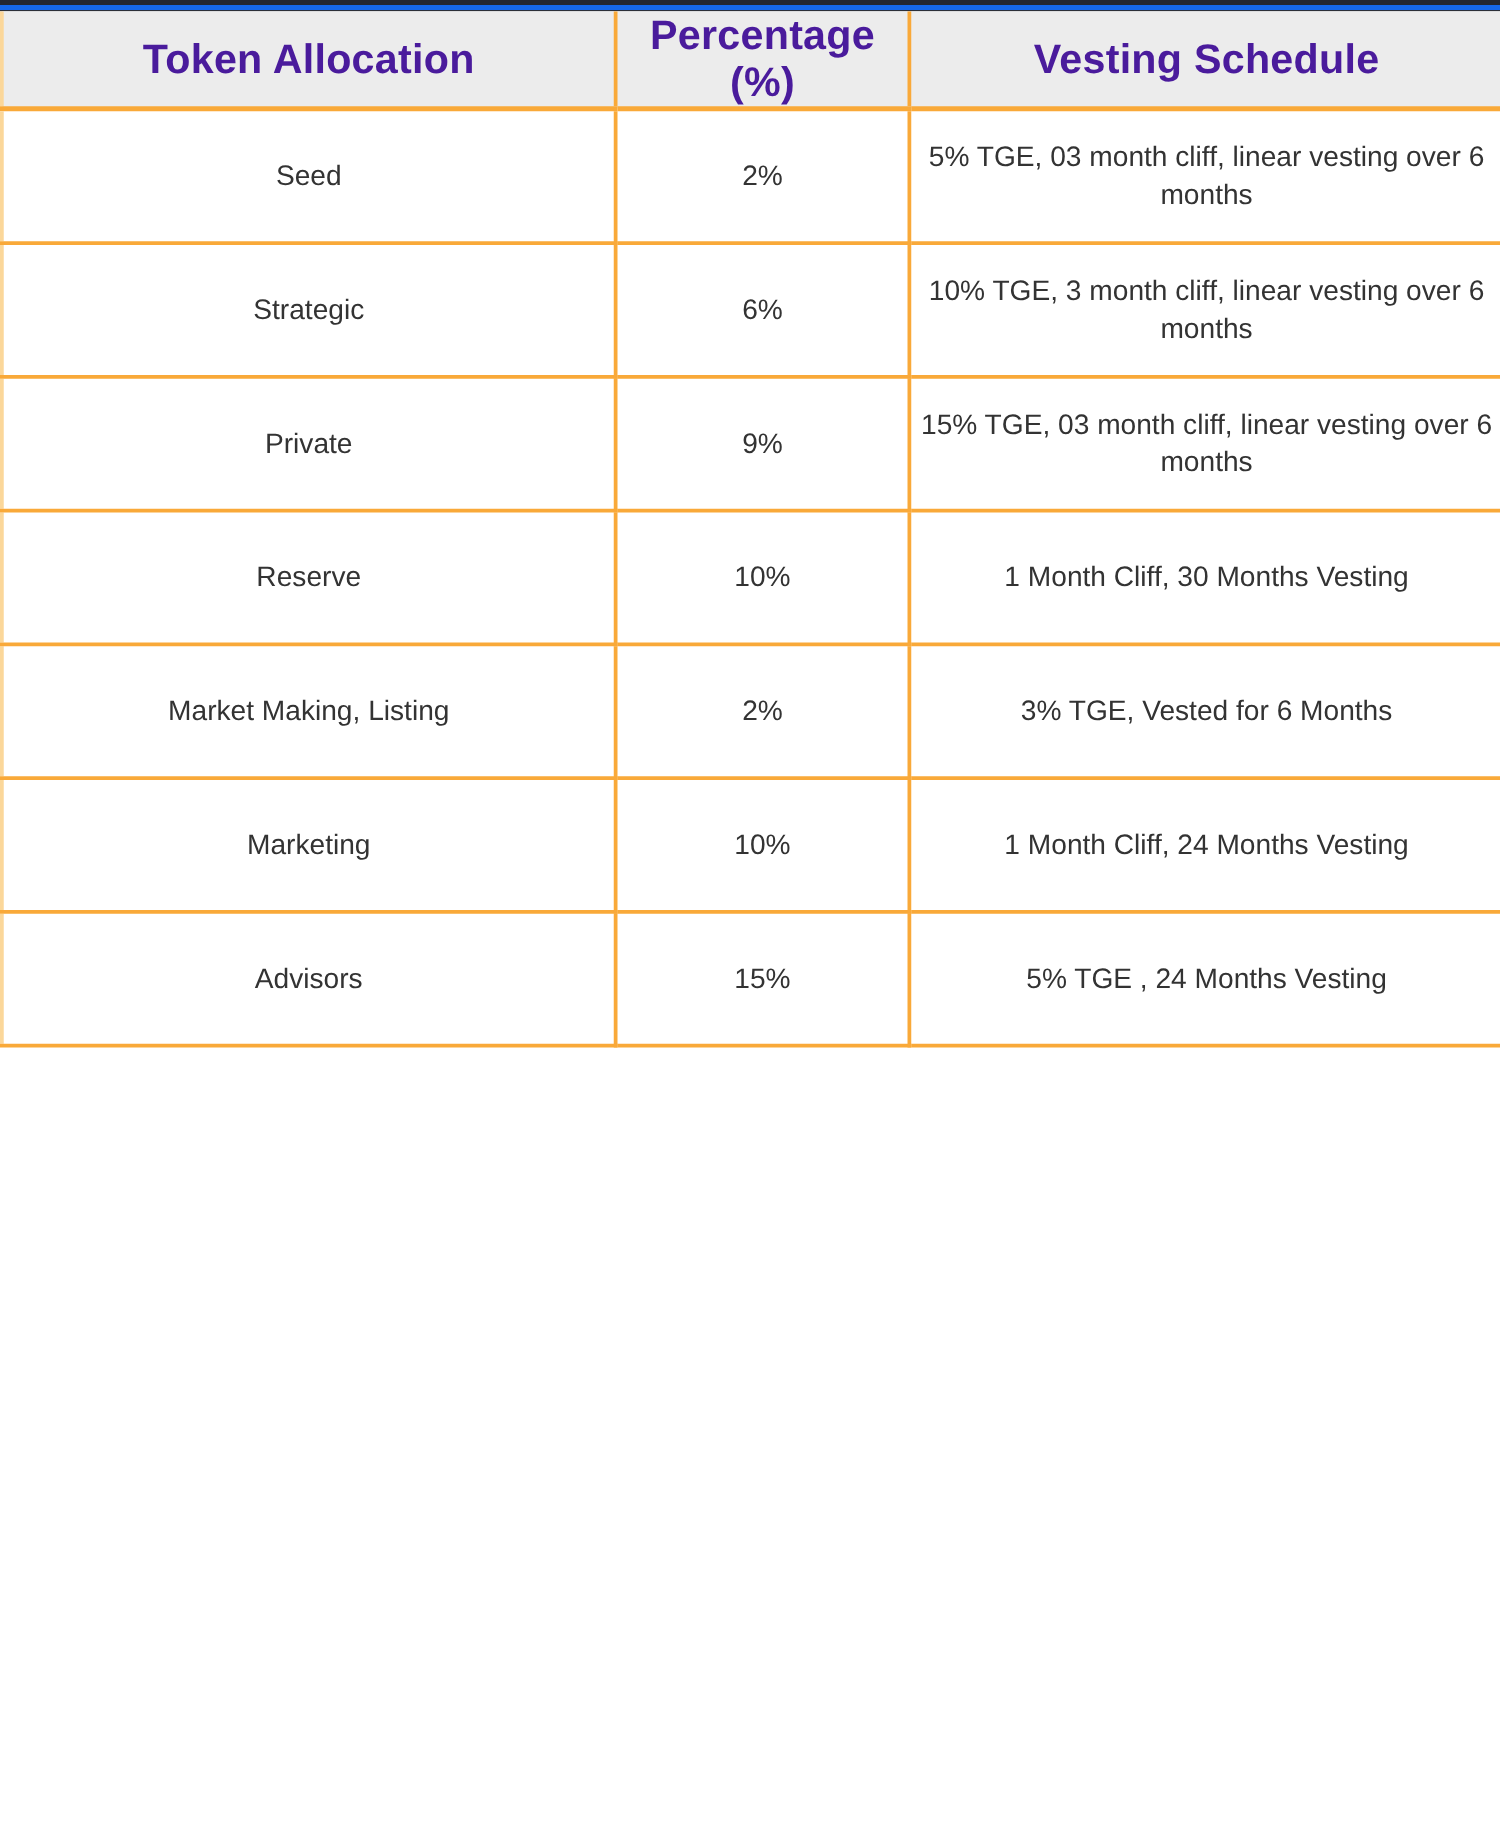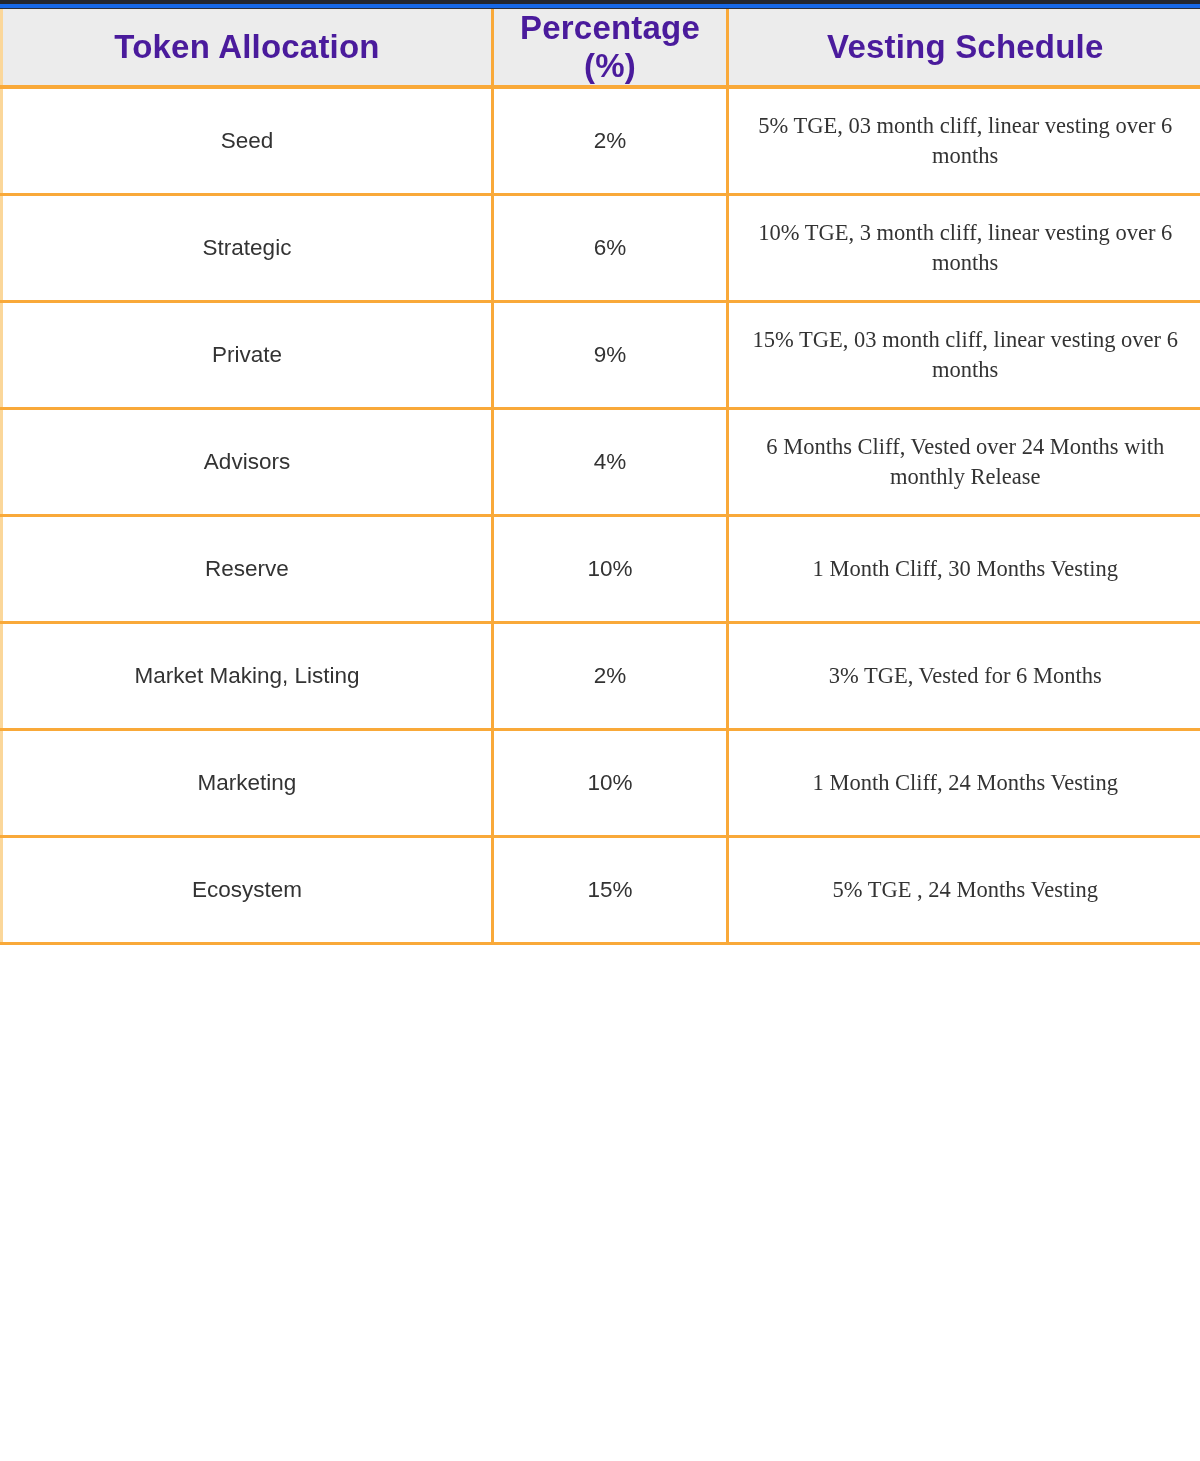--- a/index.html
+++ b/index.html
@@ -89,21 +89,21 @@
     line-height: 1.33;
     height: 107px;
     padding: 4px 8px;
     text-align: center;
     vertical-align: middle;
     border-bottom: 3px solid #f9a939;
     border-right: 3px solid #f9a939;
     box-sizing: border-box;
     white-space: pre-line;
   }
-  tbody td:last-child { border-right: none; font-family: Liberation Serif, serif; }
+  tbody td:last-child { border-right: none; }
   tbody td.cell-vest { padding-left: 2px; padding-right: 2px; }
   tbody td.cell-vest span { display: inline-block; }
 </style>
 </head>
 <body>
 
 <div id="top-chrome">
   <div class="chrome-dark"></div>
   <div class="chrome-blue"></div>
   <div class="chrome-dark2"></div>
@@ -133,39 +133,34 @@
           <td class="cell-name">Strategic</td>
           <td class="cell-pct">6%</td>
           <td class="cell-vest"><span>10% TGE, 3 month cliff, linear vesting over 6 months</span></td>
         </tr>
         <tr>
           <td class="cell-name">Private</td>
           <td class="cell-pct">9%</td>
           <td class="cell-vest"><span>15% TGE, 03 month cliff, linear vesting over 6 months</span></td>
         </tr>
         <tr>
-          <td class="cell-name">Advisors</td>
-          <td class="cell-pct">4%</td>
-          <td class="cell-vest"><span>6 Months Cliff, Vested over 24 Months with monthly Release</span></td>
-        </tr>
-        <tr>
           <td class="cell-name">Reserve</td>
           <td class="cell-pct">10%</td>
           <td class="cell-vest"><span>1 Month Cliff, 30 Months Vesting</span></td>
         </tr>
         <tr>
           <td class="cell-name">Market Making, Listing</td>
           <td class="cell-pct">2%</td>
           <td class="cell-vest"><span>3% TGE, Vested for 6 Months</span></td>
         </tr>
         <tr>
           <td class="cell-name">Marketing</td>
           <td class="cell-pct">10%</td>
           <td class="cell-vest"><span>1 Month Cliff, 24 Months Vesting</span></td>
         </tr>
         <tr>
-          <td class="cell-name">Ecosystem</td>
+          <td class="cell-name">Advisors</td>
           <td class="cell-pct">15%</td>
           <td class="cell-vest"><span>5% TGE , 24 Months Vesting</span></td>
         </tr>
       </tbody>
   </table>
 </div>
 
 </body></html>

